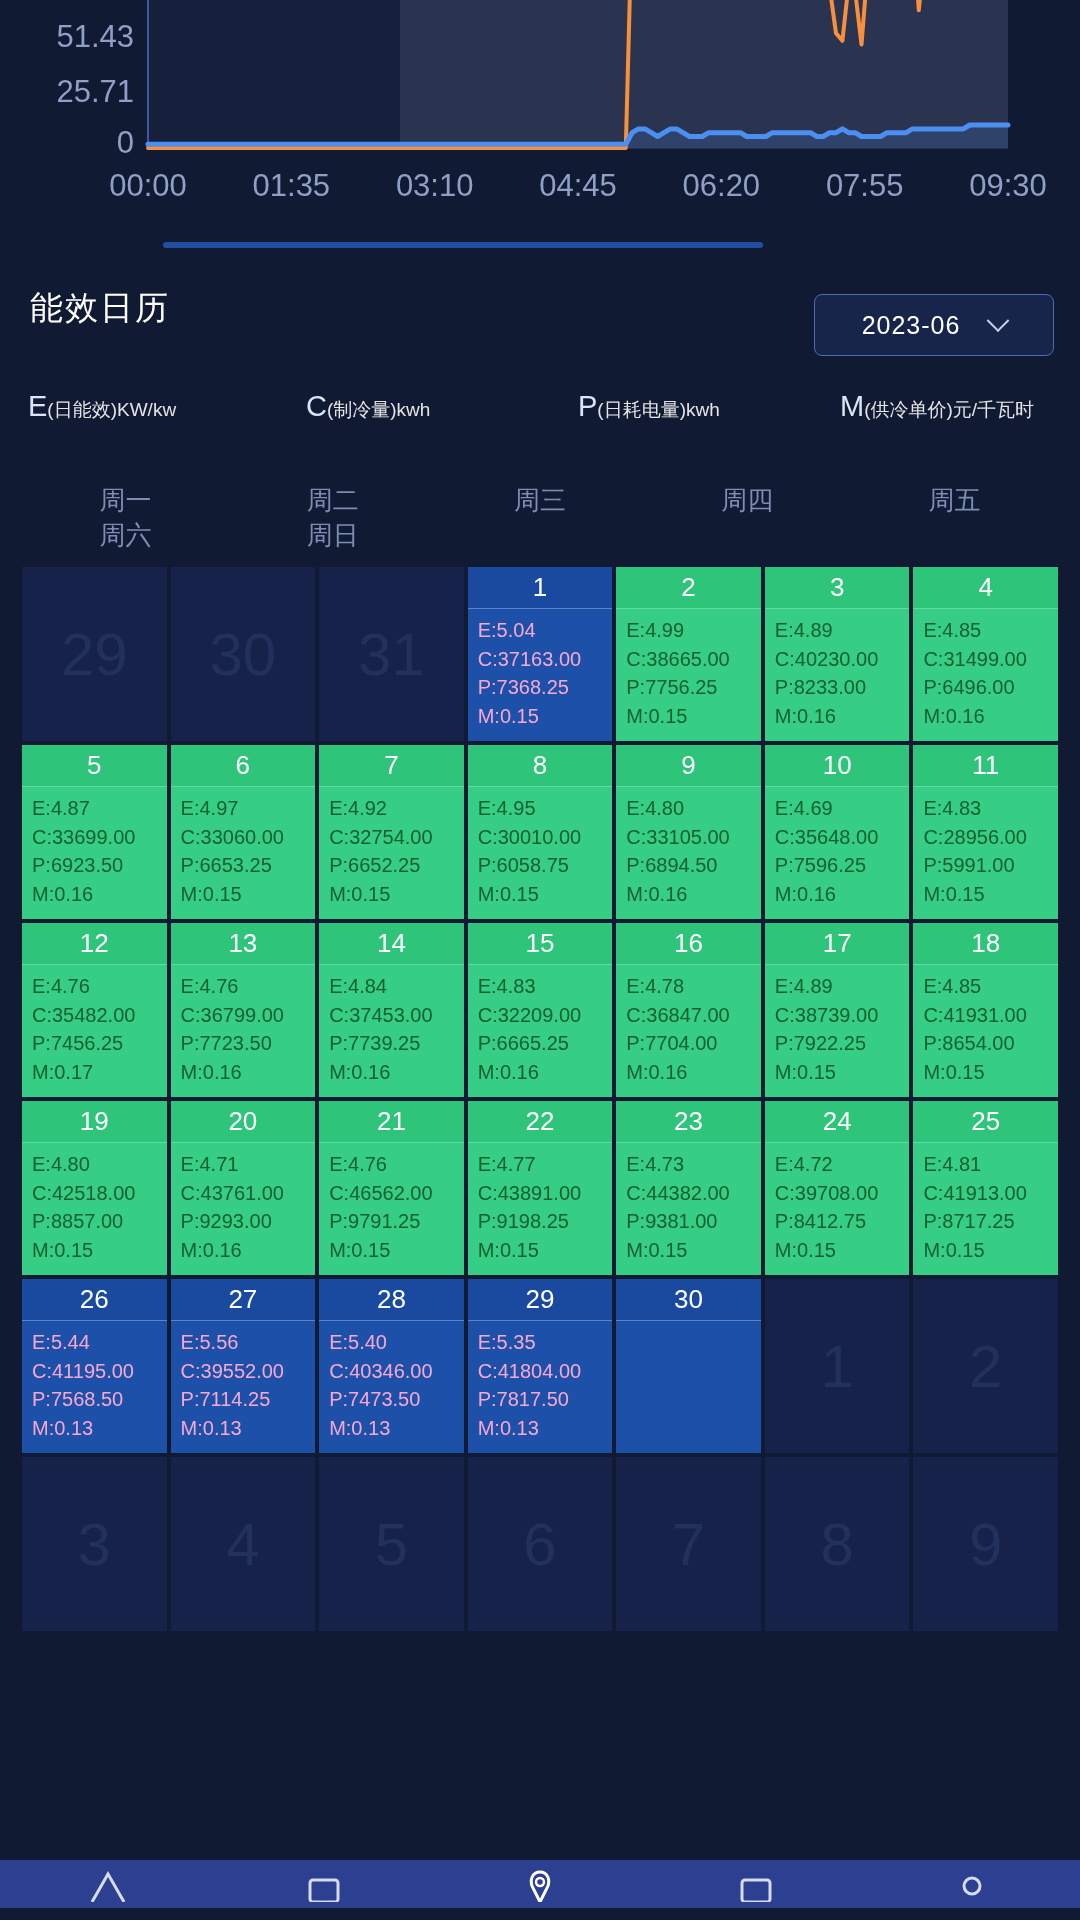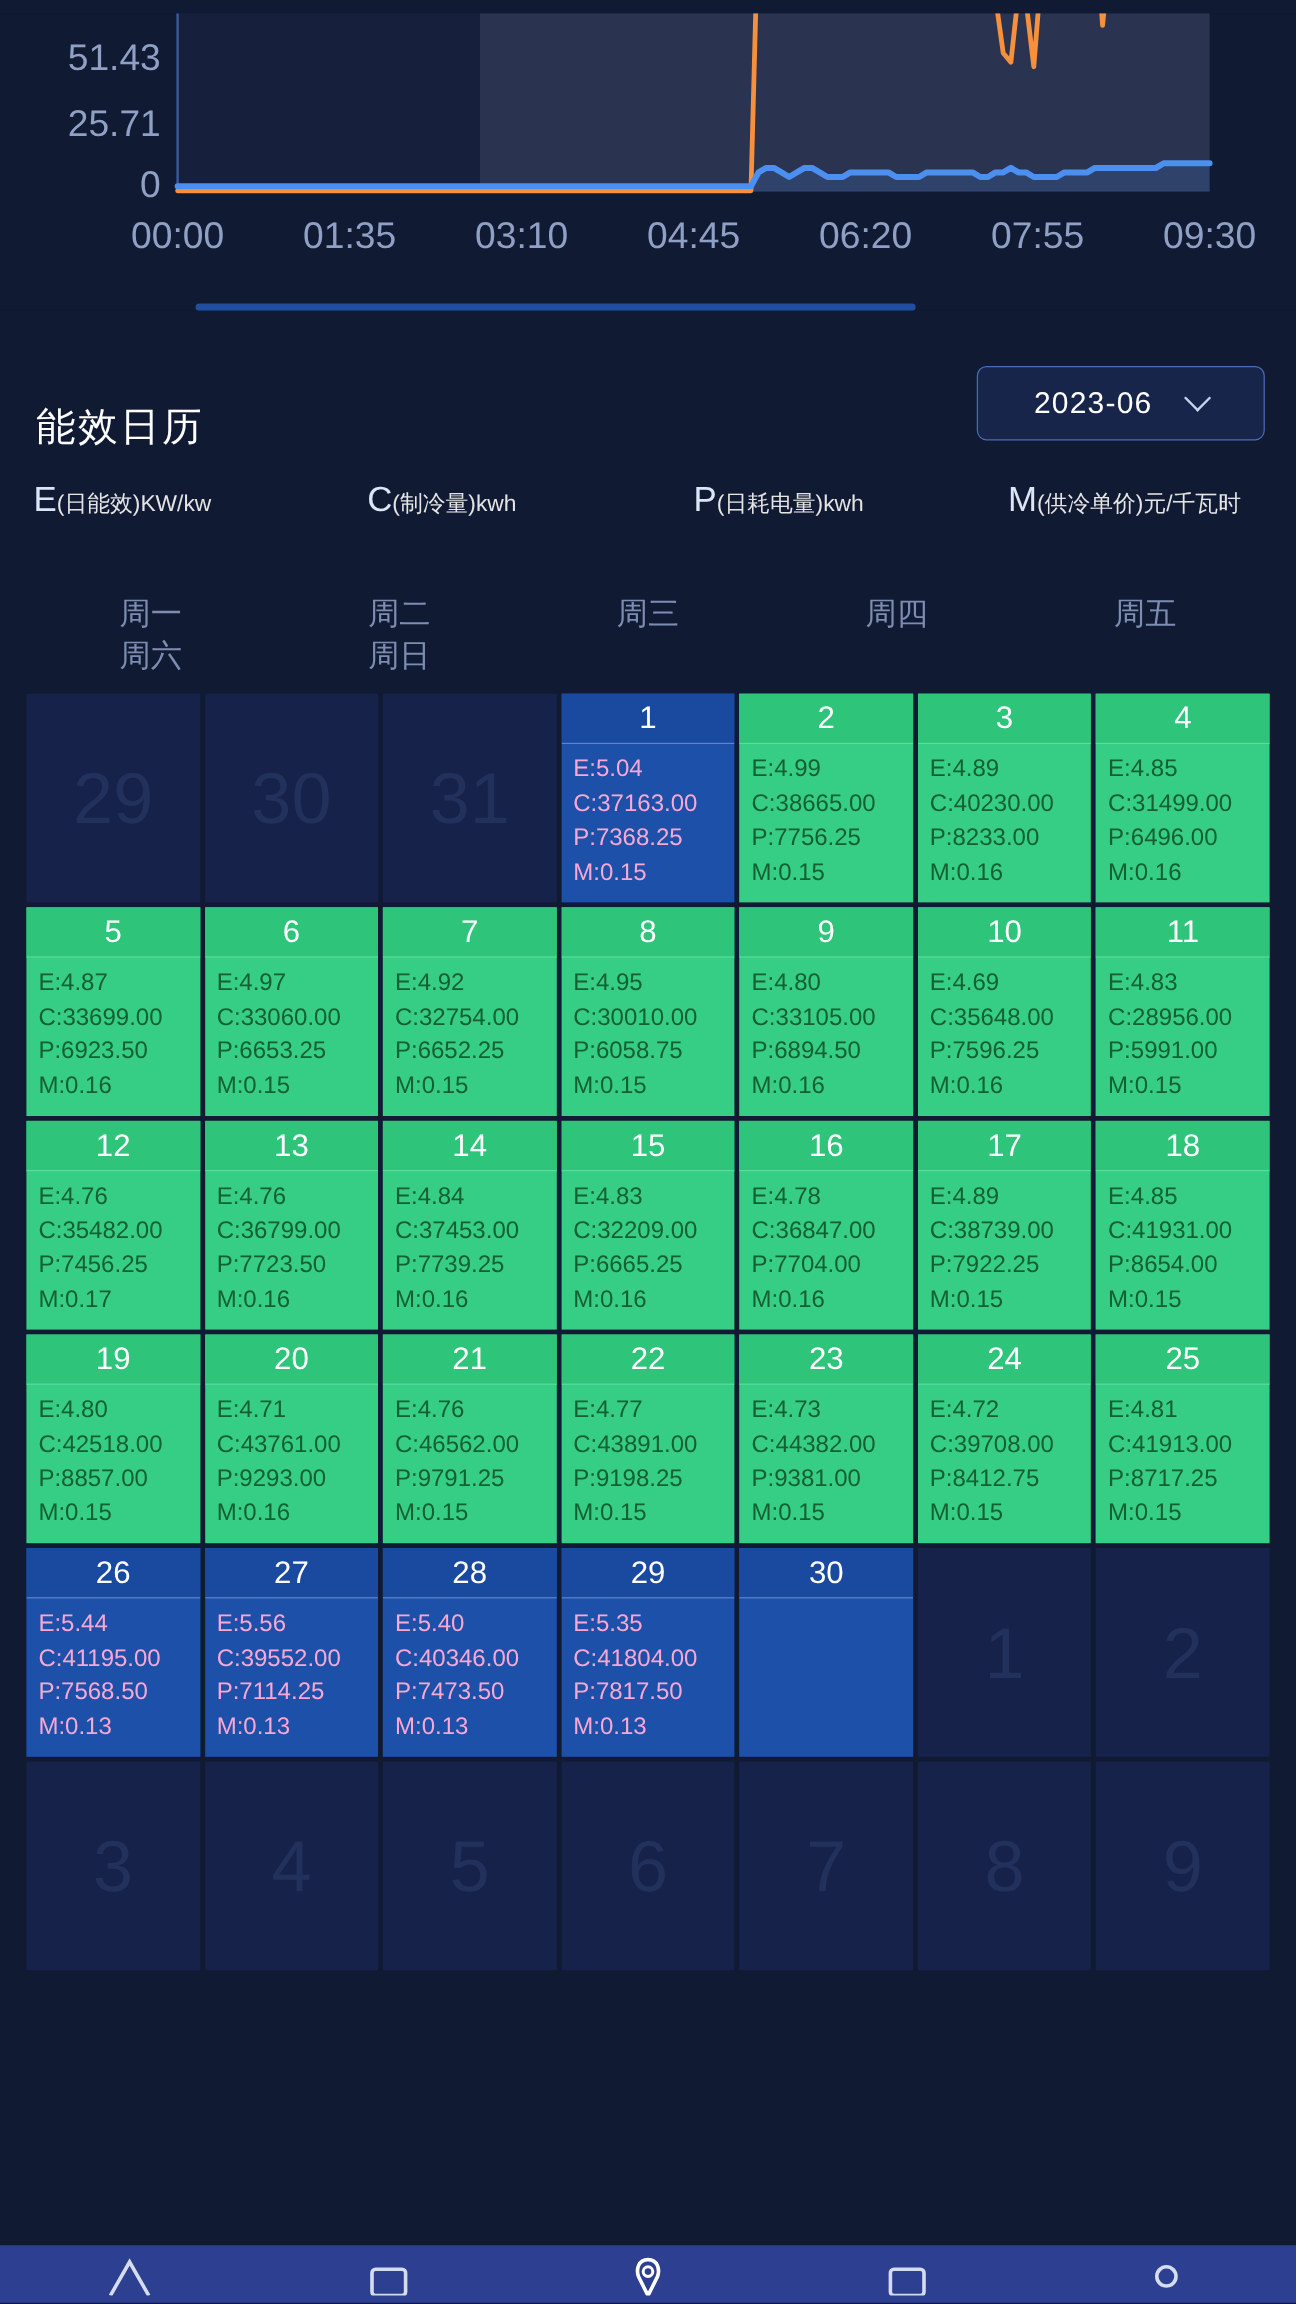--- a/index.html
+++ b/index.html
@@ -2,30 +2,30 @@
 <html><head>
 <meta charset="utf-8">
 <style>
   * { margin:0; padding:0; box-sizing:border-box; }
   html,body{
     width:1080px; height:1920px;
     background:#101a33;
     font-family:"Liberation Sans","DejaVu Sans",sans-serif;
     overflow:hidden;
   }
-  #app{ position:relative; width:1080px; height:1908px; background:#101a33;margin-top:11px; }
+  #app{ position:relative; width:1080px; height:1908px; background:#101a33; }
 
   
   .chart-wrap{ position:relative; width:1080px; height:248px; overflow:hidden; background:#101a33; }
   .chart-svg{ display:block; }
   .scroll-track{ position:absolute; left:163px; top:242px; width:600px; height:6px;
                  background:#1f4f9e; border-radius:3px; }
 
   
-  .cal-header{ position:relative; height:120px; padding:0 30px; display:flex; align-items:flex-end; }
+  .cal-header{ position:relative; height:120px; padding:0 30px; display:flex; align-items:center; }
   .cal-title{ font-size:33px; color:#ffffff; letter-spacing:2px; white-space:nowrap; }
   .legend{ display:flex; align-items:center; margin-left:42px; gap:29px; }
   .legend-item{ display:flex; align-items:center; gap:8px; white-space:nowrap; }
   .dot{ width:18px; height:18px; border-radius:50%; display:block; flex:0 0 auto; }
   .legend-text{ font-size:21px; color:#e8ecf5; }
   .month-select{ position:absolute; right:26px; top:46px; width:240px; height:62px;
                  border:1.5px solid #4e6bb8; border-radius:8px; background:#18254a;
                  display:flex; align-items:center; justify-content:center; gap:30px; }
   .month-value{ font-size:25px; color:#ffffff; letter-spacing:1px; }
   .chev{ width:16px; height:16px; border-right:2.5px solid #c7d2ea; border-bottom:2.5px solid #c7d2ea;

